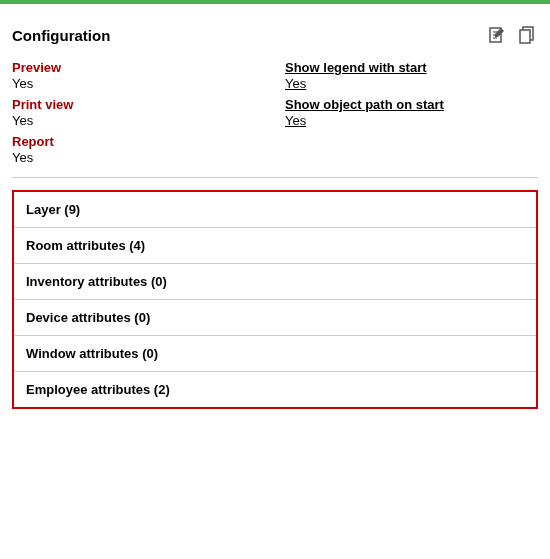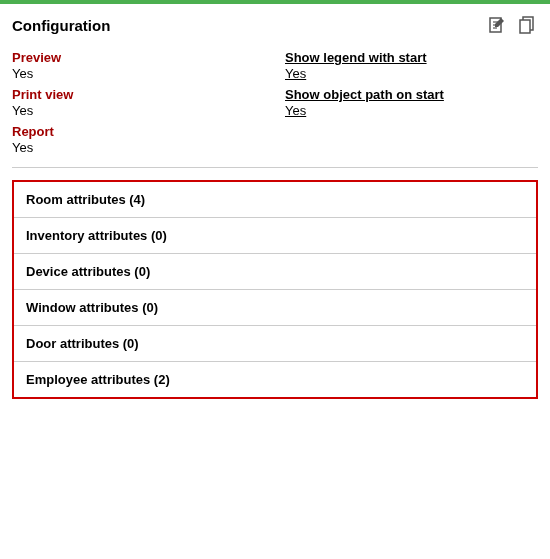--- a/index.html
+++ b/index.html
@@ -16,20 +16,21 @@
       min-height: 559px;
     }
 
     .top-bar {
       height: 4px;
       background: #4caf50;
     }
 
     .main-container {
       padding: 10px 12px;
+      margin-top: 10px;
     }
 
     .header-row {
       display: flex;
       align-items: center;
       justify-content: space-between;
       margin-bottom: 8px;
     }
 
     .page-title {
@@ -173,40 +174,40 @@
       <span class="right-label">Show object path on start</span>
       <span class="right-value">Yes</span>
     </div>
 
   </div>
 
   <hr class="divider">
 
   <div class="sections-container">
 
+    <div class="section-item">
+      <span class="section-item-label">Layer (9)</span>
+    </div>
 
     <div class="section-item">
       <span class="section-item-label">Room attributes (4)</span>
     </div>
 
     <div class="section-item">
       <span class="section-item-label">Inventory attributes (0)</span>
     </div>
 
     <div class="section-item">
       <span class="section-item-label">Device attributes (0)</span>
     </div>
 
     <div class="section-item">
       <span class="section-item-label">Window attributes (0)</span>
     </div>
 
-    <div class="section-item">
-      <span class="section-item-label">Door attributes (0)</span>
-    </div>
 
     <div class="section-item">
       <span class="section-item-label">Employee attributes (2)</span>
     </div>
 
 
   </div>
 
 </div>
 

